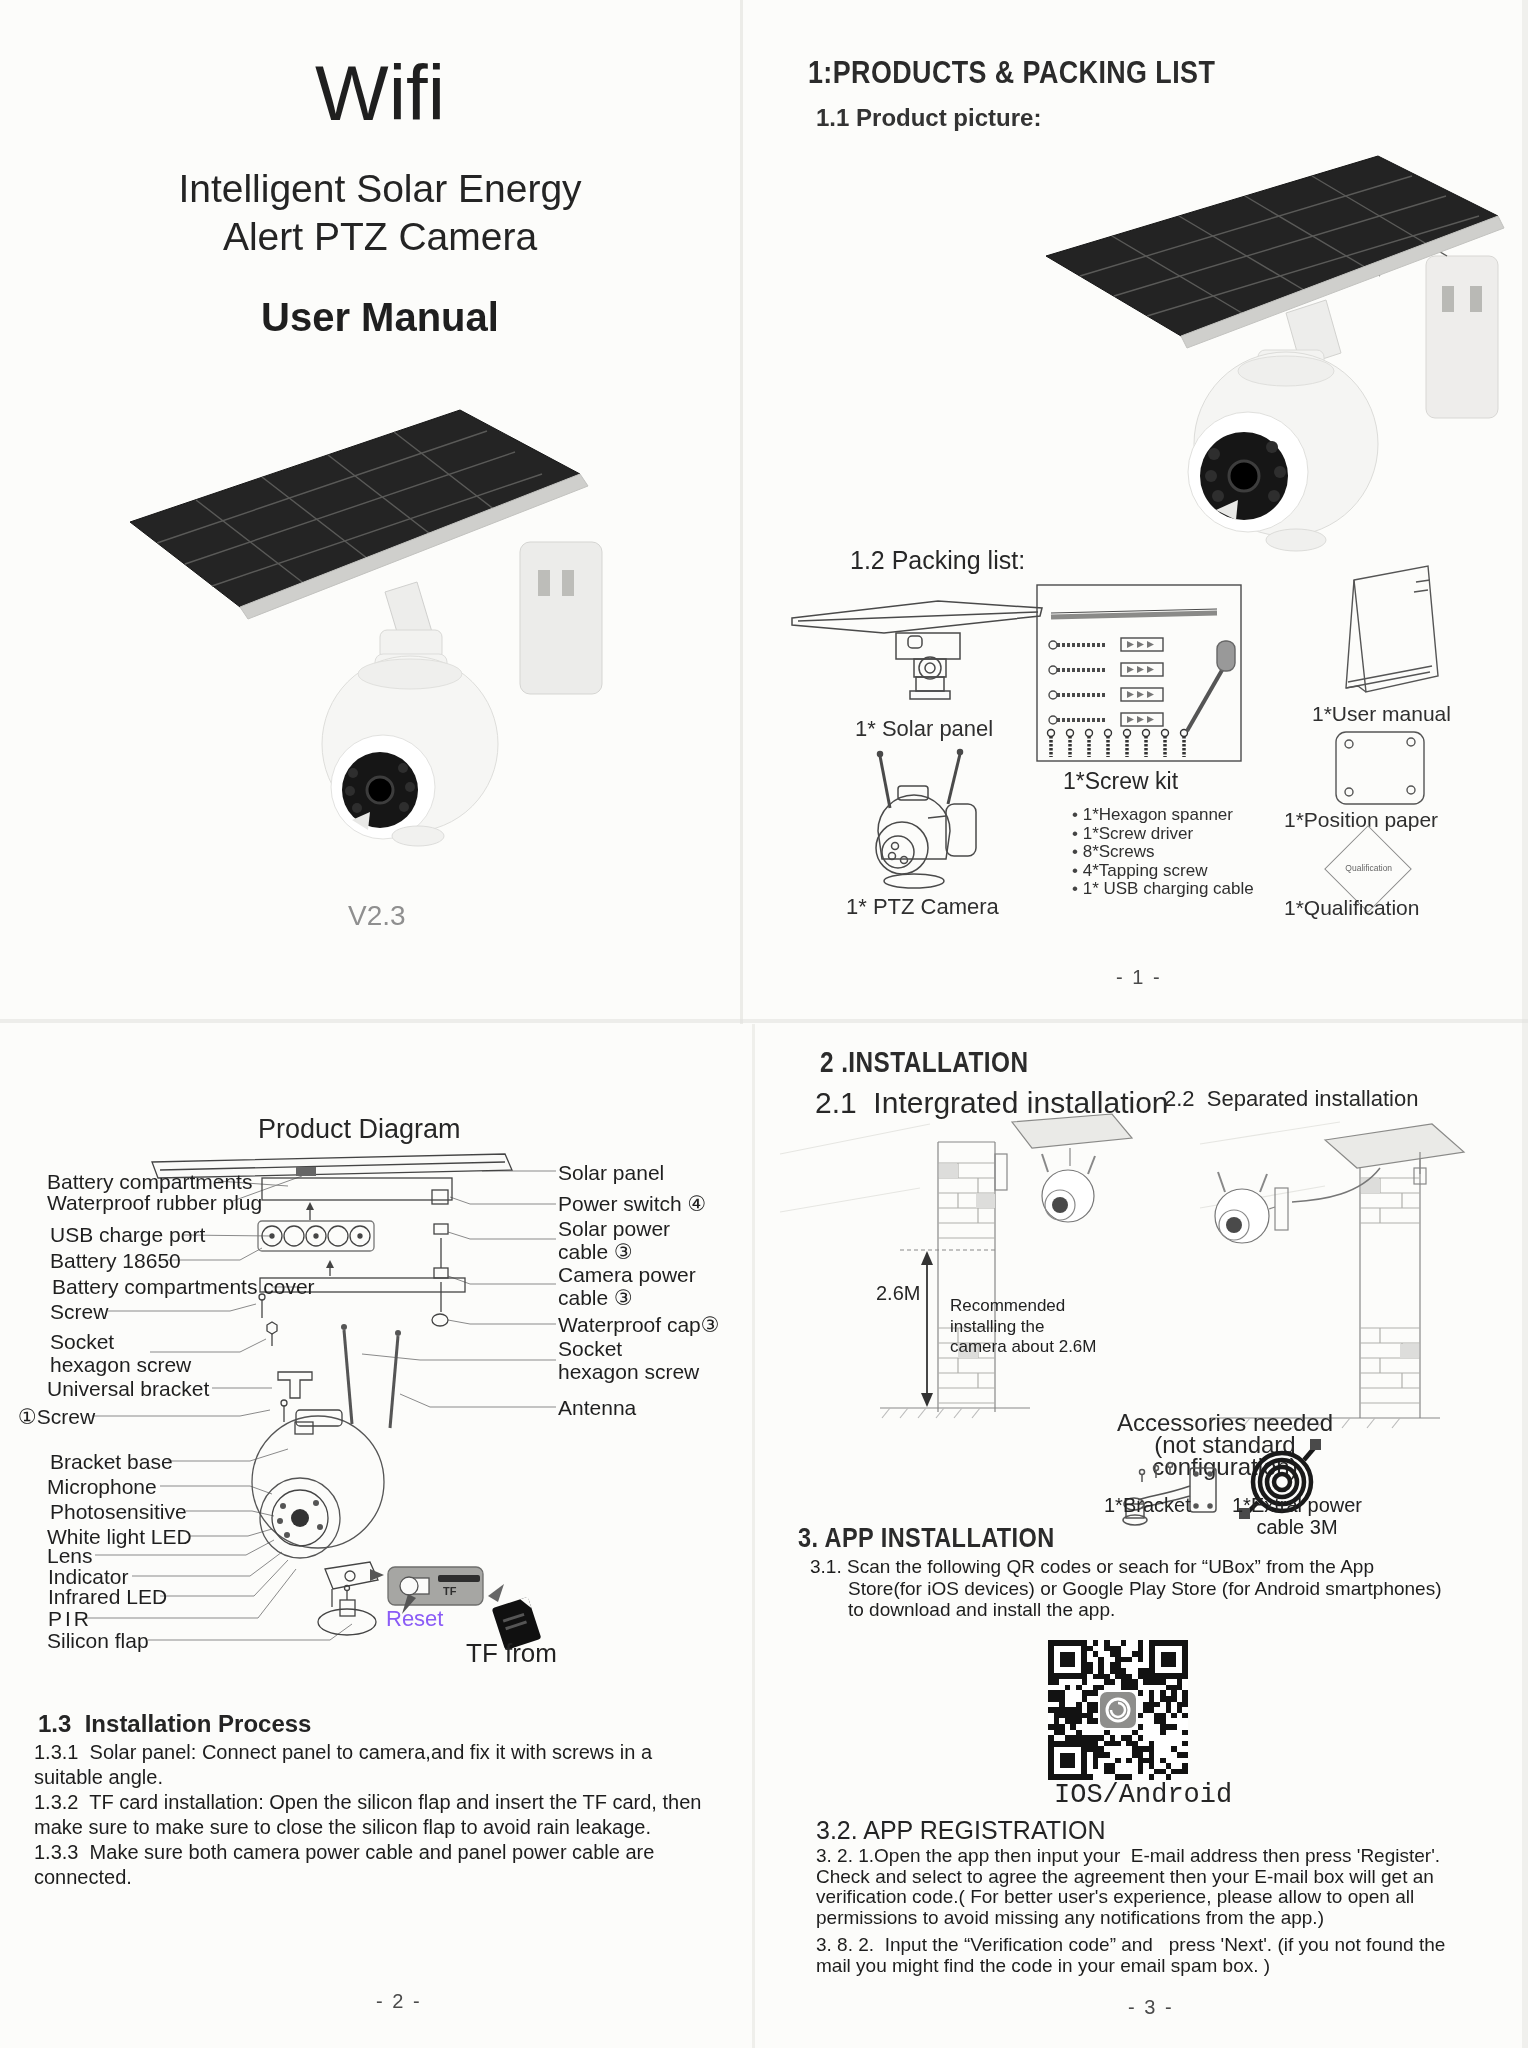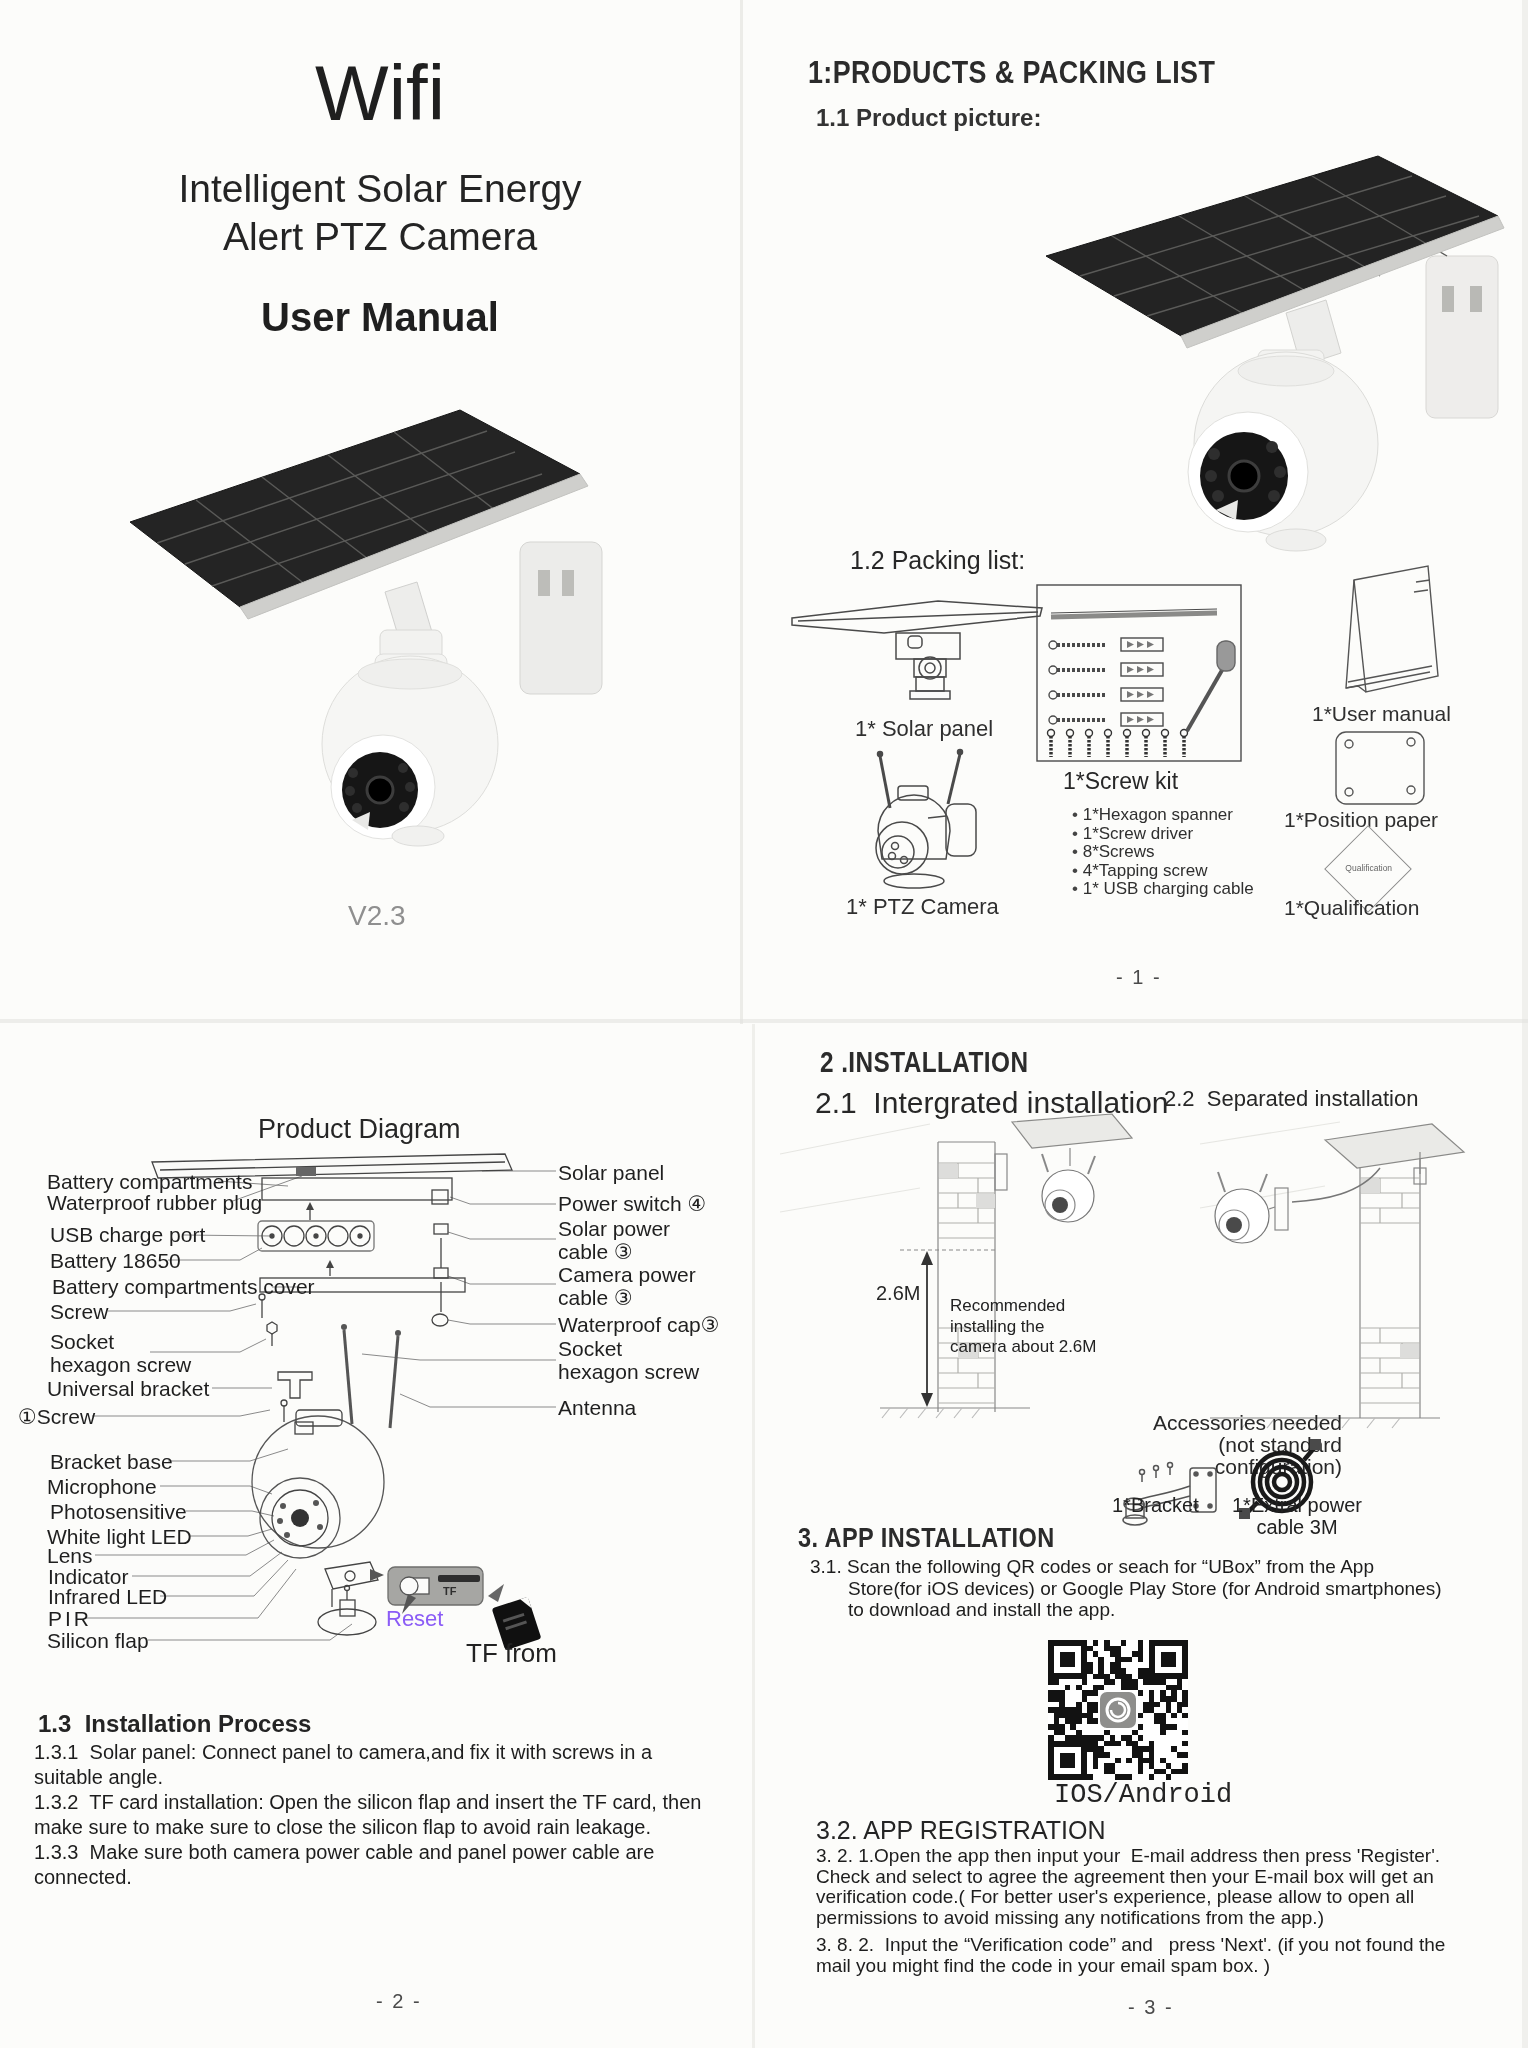--- a/index.html
+++ b/index.html
@@ -41,21 +41,21 @@
   .tfslot-lbl{left:443px;top:561px;font-size:11px;font-weight:700;color:#2e2e2e;}
   .p2-h13{left:38px;top:686px;font-size:24px;font-weight:700;color:#242424;}
   .steps{position:absolute;left:34px;top:716px;width:672px;}
   .steps p{margin:0;font-size:20px;line-height:25px;font-weight:500;color:#1d1d1d;}
   
   .p3-h2{left:60px;top:22px;font-size:29px;font-weight:700;color:#2b2b2b;}
   .p3-s21{left:55px;top:62px;font-size:30px;font-weight:400;}
   .p3-s22{left:404px;top:62px;font-size:22px;font-weight:400;}
   .hlabel{left:116px;top:258px;font-size:20px;font-weight:400;}
   .recnote{left:190px;top:272px;width:152px;font-size:17px;line-height:20.5px;white-space:normal;color:#222;}
-  .accblock{left:348px;top:388px;width:234px;text-align:right;font-size:21px;line-height:22px;white-space:normal;}
+  .accblock{left:348px;top:388px;width:234px;text-align:center;font-size:24px;line-height:22px;white-space:normal;}
   .acclbl{font-size:20px;color:#222;}
   .cable-lbl{left:452px;top:470px;width:170px;text-align:center;white-space:normal;line-height:22px;}
   .p3-app{left:38px;top:498px;font-size:28px;font-weight:700;color:#2b2b2b;}
   .p3-appText{left:50px;top:532px;width:600px;font-size:19px;line-height:21.5px;white-space:pre-wrap;
               padding-left:38px;text-indent:-38px;color:#1d1d1d;}
   .qr{position:absolute;left:288px;top:616px;width:140px;height:140px;background:#fff;}
   .qr i{position:absolute;background:#121212;}
   .finder{position:absolute;width:39px;height:39px;background:#121212;}
   .finder::before{content:"";position:absolute;left:6px;top:6px;right:6px;bottom:6px;background:#fff;}
   .finder::after{content:"";position:absolute;left:12px;top:12px;right:12px;bottom:12px;background:#121212;}
@@ -585,21 +585,21 @@
     <svg style="left:478px;top:414px;" width="84" height="84" viewBox="0 0 84 84" fill="none" stroke="#1a1a1a" stroke-width="4.5">
       <circle cx="44" cy="44" r="29"></circle>
         <circle cx="44" cy="44" r="22"></circle>
       <circle cx="44" cy="44" r="15"></circle>
         <circle cx="44" cy="44" r="8"></circle>
       <line x1="66" y1="22" x2="77" y2="9"></line>
       <rect x="72" y="1" width="11" height="11" fill="#4a4a4a" stroke="none"></rect>
       <line x1="20" y1="64" x2="9" y2="75"></line>
       <rect x="1" y="70" width="11" height="11" fill="#4a4a4a" stroke="none"></rect>
     </svg>
-    <div class="t acclbl" style="left:352px;top:470px;">1*Bracket</div>
+    <div class="t acclbl" style="left:344px;top:470px;">1*Bracket</div>
     <div class="t acclbl cable-lbl">1*Extral power cable 3M</div>
 
     <div class="t p3-app cond">3. APP INSTALLATION</div>
     <div class="t p3-appText">3.1. Scan the following QR codes or seach for “UBox” from the App Store(for iOS devices) or Google Play Store (for Android smartphones) to download and install the app.</div>
 
     <div class="qr" id="qr">
       <div class="finder" style="left:0;top:0;"></div>
       <div class="finder" style="left:101px;top:0;"></div>
       <div class="finder" style="left:0;top:101px;"></div>
       <div class="qrlogo">

